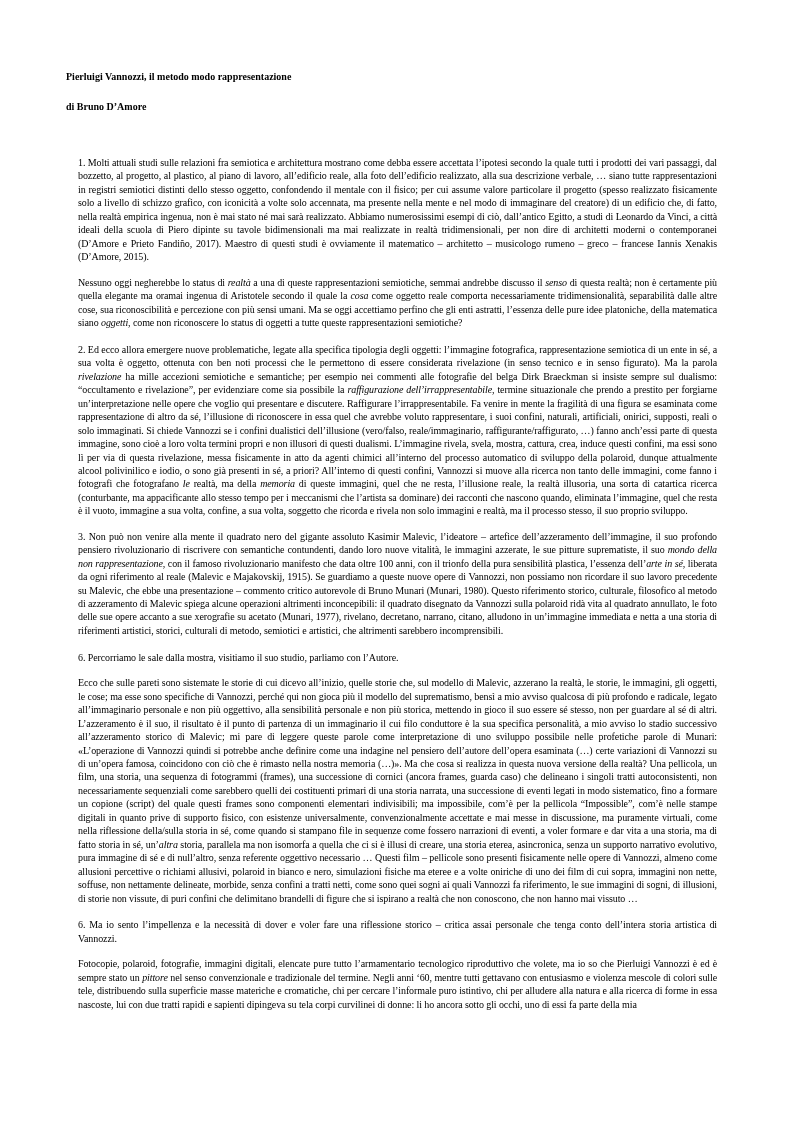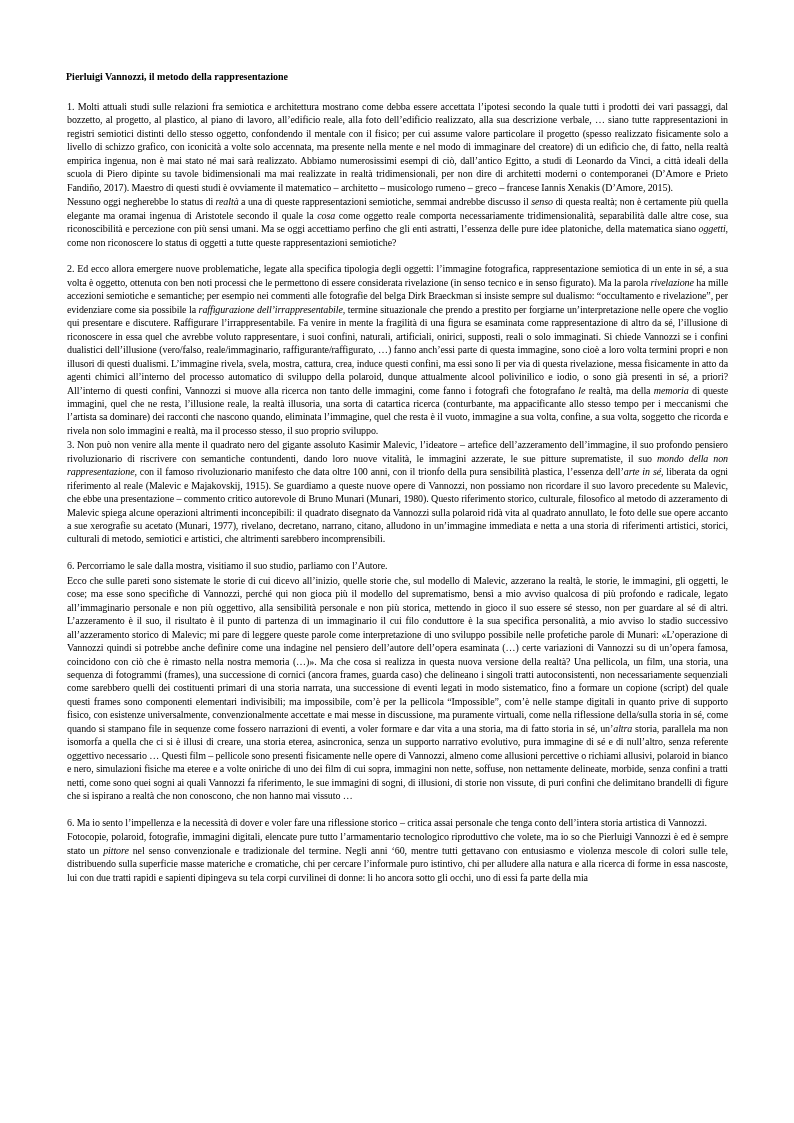--- a/index.html
+++ b/index.html
@@ -23,36 +23,37 @@
     font-weight: bold;
     margin: 0 0 17px 0;
     line-height: 13px;
   }
   .doc-byline {
     font-weight: bold;
     margin: 0 0 43px 0;
     line-height: 13px;
   }
   .para {
-    margin: 1px;
+    margin: 12px;
     text-align: justify;
     line-height: 13.45px;
     letter-spacing: -0.1px;
   }
   .para.gap {
     margin-top: 13.45px;
   }
   .para em {
   }
 </style>
 </head>
 <body>
 
 <div class="page">
-  <h1 class="doc-title">Pierluigi Vannozzi, il metodo della rappresentazione</h1>
+  <h1 class="doc-title">Pierluigi Vannozzi, il metodo modo rappresentazione</h1>
+  <p class="doc-byline">di Bruno D’Amore</p>
   <div id="body-container">
       <p class="para"><span>1. Molti attuali studi sulle relazioni fra semiotica e architettura mostrano come debba essere accettata l’ipotesi secondo la quale tutti i prodotti dei vari passaggi, dal bozzetto, al progetto, al plastico, al piano di lavoro, all’edificio reale, alla foto dell’edificio realizzato, alla sua descrizione verbale, … siano tutte rappresentazioni in registri semiotici distinti dello stesso oggetto, confondendo il mentale con il fisico; per cui assume valore particolare il progetto (spesso realizzato fisicamente solo a livello di schizzo grafico, con iconicità a volte solo accennata, ma presente nella mente e nel modo di immaginare del creatore) di un edificio che, di fatto, nella realtà empirica ingenua, non è mai stato né mai sarà realizzato. Abbiamo numerosissimi esempi di ciò, dall’antico Egitto, a studi di Leonardo da Vinci, a città ideali della scuola di Piero dipinte su tavole bidimensionali ma mai realizzate in realtà tridimensionali, per non dire di architetti moderni o contemporanei (D’Amore e Prieto Fandiño, 2017). Maestro di questi studi è ovviamente il matematico – architetto – musicologo rumeno – greco – francese Iannis Xenakis (D’Amore, 2015).</span></p>
       <p class="para"><span>Nessuno oggi negherebbe lo status di </span><em>realtà</em><span> a una di queste rappresentazioni semiotiche, semmai andrebbe discusso il </span><em>senso</em><span> di questa realtà; non è certamente più quella elegante ma oramai ingenua di Aristotele secondo il quale la </span><em>cosa</em><span> come oggetto reale comporta necessariamente tridimensionalità, separabilità dalle altre cose, sua riconoscibilità e percezione con più sensi umani. Ma se oggi accettiamo perfino che gli enti astratti, l’essenza delle pure idee platoniche, della matematica siano </span><em>oggetti</em><span>, come non riconoscere lo status di oggetti a tutte queste rappresentazioni semiotiche?</span></p>
       <p class="para gap"><span>2. Ed ecco allora emergere nuove problematiche, legate alla specifica tipologia degli oggetti: l’immagine fotografica, rappresentazione semiotica di un ente in sé, a sua volta è oggetto, ottenuta con ben noti processi che le permettono di essere considerata rivelazione (in senso tecnico e in senso figurato). Ma la parola </span><em>rivelazione</em><span> ha mille accezioni semiotiche e semantiche; per esempio nei commenti alle fotografie del belga Dirk Braeckman si insiste sempre sul dualismo: “occultamento e rivelazione”, per evidenziare come sia possibile la </span><em>raffigurazione dell’irrappresentabile</em><span>, termine situazionale che prendo a prestito per forgiarne un’interpretazione nelle opere che voglio qui presentare e discutere. Raffigurare l’irrappresentabile. Fa venire in mente la fragilità di una figura se esaminata come rappresentazione di altro da sé, l’illusione di riconoscere in essa quel che avrebbe voluto rappresentare, i suoi confini, naturali, artificiali, onirici, supposti, reali o solo immaginati. Si chiede Vannozzi se i confini dualistici dell’illusione (vero/falso, reale/immaginario, raffigurante/raffigurato, …) fanno anch’essi parte di questa immagine, sono cioè a loro volta termini propri e non illusori di questi dualismi. L’immagine rivela, svela, mostra, cattura, crea, induce questi confini, ma essi sono lì per via di questa rivelazione, messa fisicamente in atto da agenti chimici all’interno del processo automatico di sviluppo della polaroid, dunque attualmente alcool polivinilico e iodio, o sono già presenti in sé, a priori? All’interno di questi confini, Vannozzi si muove alla ricerca non tanto delle immagini, come fanno i fotografi che fotografano </span><em>le</em><span> realtà, ma della </span><em>memoria</em><span> di queste immagini, quel che ne resta, l’illusione reale, la realtà illusoria, una sorta di catartica ricerca (conturbante, ma appacificante allo stesso tempo per i meccanismi che l’artista sa dominare) dei racconti che nascono quando, eliminata l’immagine, quel che resta è il vuoto, immagine a sua volta, confine, a sua volta, soggetto che ricorda e rivela non solo immagini e realtà, ma il processo stesso, il suo proprio sviluppo.</span></p>
       <p class="para"><span>3. Non può non venire alla mente il quadrato nero del gigante assoluto Kasimir Malevic, l’ideatore – artefice dell’azzeramento dell’immagine, il suo profondo pensiero rivoluzionario di riscrivere con semantiche contundenti, dando loro nuove vitalità, le immagini azzerate, le sue pitture suprematiste, il suo </span><em>mondo della non rappresentazione</em><span>, con il famoso rivoluzionario manifesto che data oltre 100 anni, con il trionfo della pura sensibilità plastica, l’essenza dell’</span><em>arte in sé</em><span>, liberata da ogni riferimento al reale (Malevic e Majakovskij, 1915). Se guardiamo a queste nuove opere di Vannozzi, non possiamo non ricordare il suo lavoro precedente su Malevic, che ebbe una presentazione – commento critico autorevole di Bruno Munari (Munari, 1980). Questo riferimento storico, culturale, filosofico al metodo di azzeramento di Malevic spiega alcune operazioni altrimenti inconcepibili: il quadrato disegnato da Vannozzi sulla polaroid ridà vita al quadrato annullato, le foto delle sue opere accanto a sue xerografie su acetato (Munari, 1977), rivelano, decretano, narrano, citano, alludono in un’immagine immediata e netta a una storia di riferimenti artistici, storici, culturali di metodo, semiotici e artistici, che altrimenti sarebbero incomprensibili.</span></p>
       <p class="para gap"><span>6. Percorriamo le sale dalla mostra, visitiamo il suo studio, parliamo con l’Autore.</span></p>
       <p class="para"><span>Ecco che sulle pareti sono sistemate le storie di cui dicevo all’inizio, quelle storie che, sul modello di Malevic, azzerano la realtà, le storie, le immagini, gli oggetti, le cose; ma esse sono specifiche di Vannozzi, perché qui non gioca più il modello del suprematismo, bensì a mio avviso qualcosa di più profondo e radicale, legato all’immaginario personale e non più oggettivo, alla sensibilità personale e non più storica, mettendo in gioco il suo essere sé stesso, non per guardare al sé di altri. L’azzeramento è il suo, il risultato è il punto di partenza di un immaginario il cui filo conduttore è la sua specifica personalità, a mio avviso lo stadio successivo all’azzeramento storico di Malevic; mi pare di leggere queste parole come interpretazione di uno sviluppo possibile nelle profetiche parole di Munari: «L’operazione di Vannozzi quindi si potrebbe anche definire come una indagine nel pensiero dell’autore dell’opera esaminata (…) certe variazioni di Vannozzi su di un’opera famosa, coincidono con ciò che è rimasto nella nostra memoria (…)». Ma che cosa si realizza in questa nuova versione della realtà? Una pellicola, un film, una storia, una sequenza di fotogrammi (frames), una successione di cornici (ancora frames, guarda caso) che delineano i singoli tratti autoconsistenti, non necessariamente sequenziali come sarebbero quelli dei costituenti primari di una storia narrata, una successione di eventi legati in modo sistematico, fino a formare un copione (script) del quale questi frames sono componenti elementari indivisibili; ma impossibile, com’è per la pellicola “Impossible”, com’è nelle stampe digitali in quanto prive di supporto fisico, con esistenze universalmente, convenzionalmente accettate e mai messe in discussione, ma puramente virtuali, come nella riflessione della/sulla storia in sé, come quando si stampano file in sequenze come fossero narrazioni di eventi, a voler formare e dar vita a una storia, ma di fatto storia in sé, un’</span><em>altra</em><span> storia, parallela ma non isomorfa a quella che ci si è illusi di creare, una storia eterea, asincronica, senza un supporto narrativo evolutivo, pura immagine di sé e di null’altro, senza referente oggettivo necessario … Questi film – pellicole sono presenti fisicamente nelle opere di Vannozzi, almeno come allusioni percettive o richiami allusivi, polaroid in bianco e nero, simulazioni fisiche ma eteree e a volte oniriche di uno dei film di cui sopra, immagini non nette, soffuse, non nettamente delineate, morbide, senza confini a tratti netti, come sono quei sogni ai quali Vannozzi fa riferimento, le sue immagini di sogni, di illusioni, di storie non vissute, di puri confini che delimitano brandelli di figure che si ispirano a realtà che non conoscono, che non hanno mai vissuto …</span></p>
       <p class="para gap"><span>6. Ma io sento l’impellenza e la necessità di dover e voler fare una riflessione storico – critica assai personale che tenga conto dell’intera storia artistica di Vannozzi.</span></p>
       <p class="para"><span>Fotocopie, polaroid, fotografie, immagini digitali, elencate pure tutto l’armamentario tecnologico riproduttivo che volete, ma io so che Pierluigi Vannozzi è ed è sempre stato un </span><em>pittore</em><span> nel senso convenzionale e tradizionale del termine. Negli anni ‘60, mentre tutti gettavano con entusiasmo e violenza mescole di colori sulle tele, distribuendo sulla superficie masse materiche e cromatiche, chi per cercare l’informale puro istintivo, chi per alludere alla natura e alla ricerca di forme in essa nascoste, lui con due tratti rapidi e sapienti dipingeva su tela corpi curvilinei di donne: li ho ancora sotto gli occhi, uno di essi fa parte della mia</span></p>
     </div>

